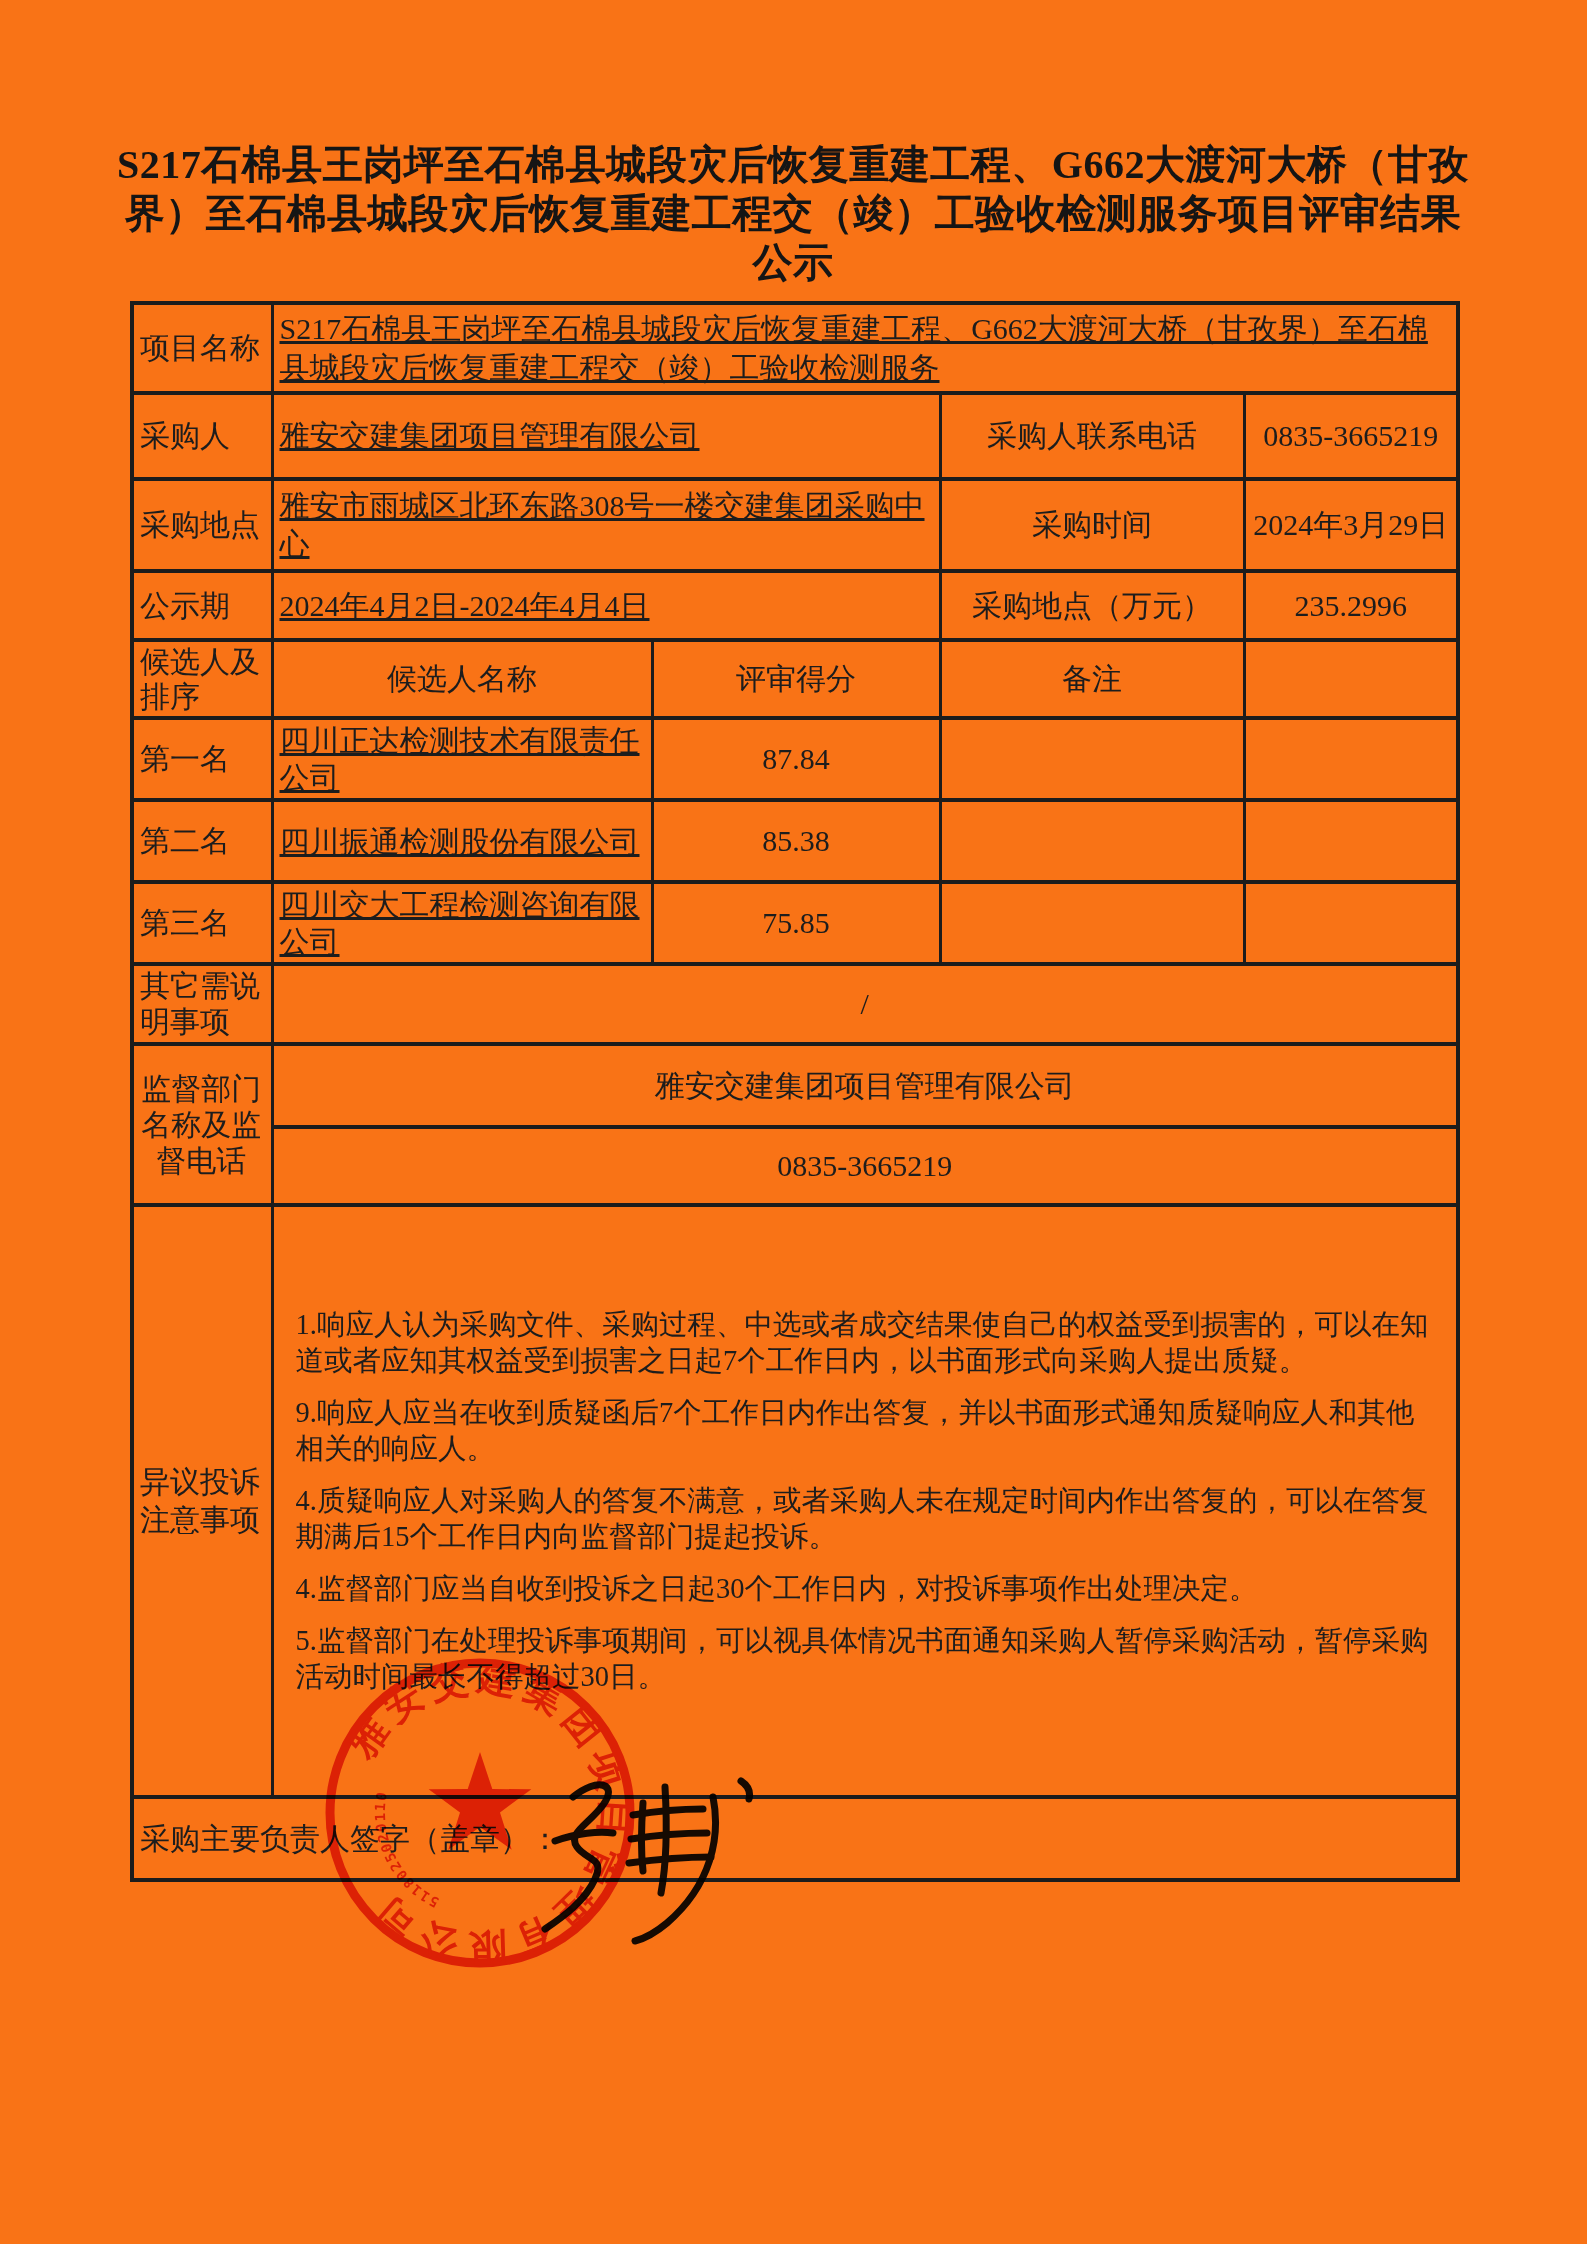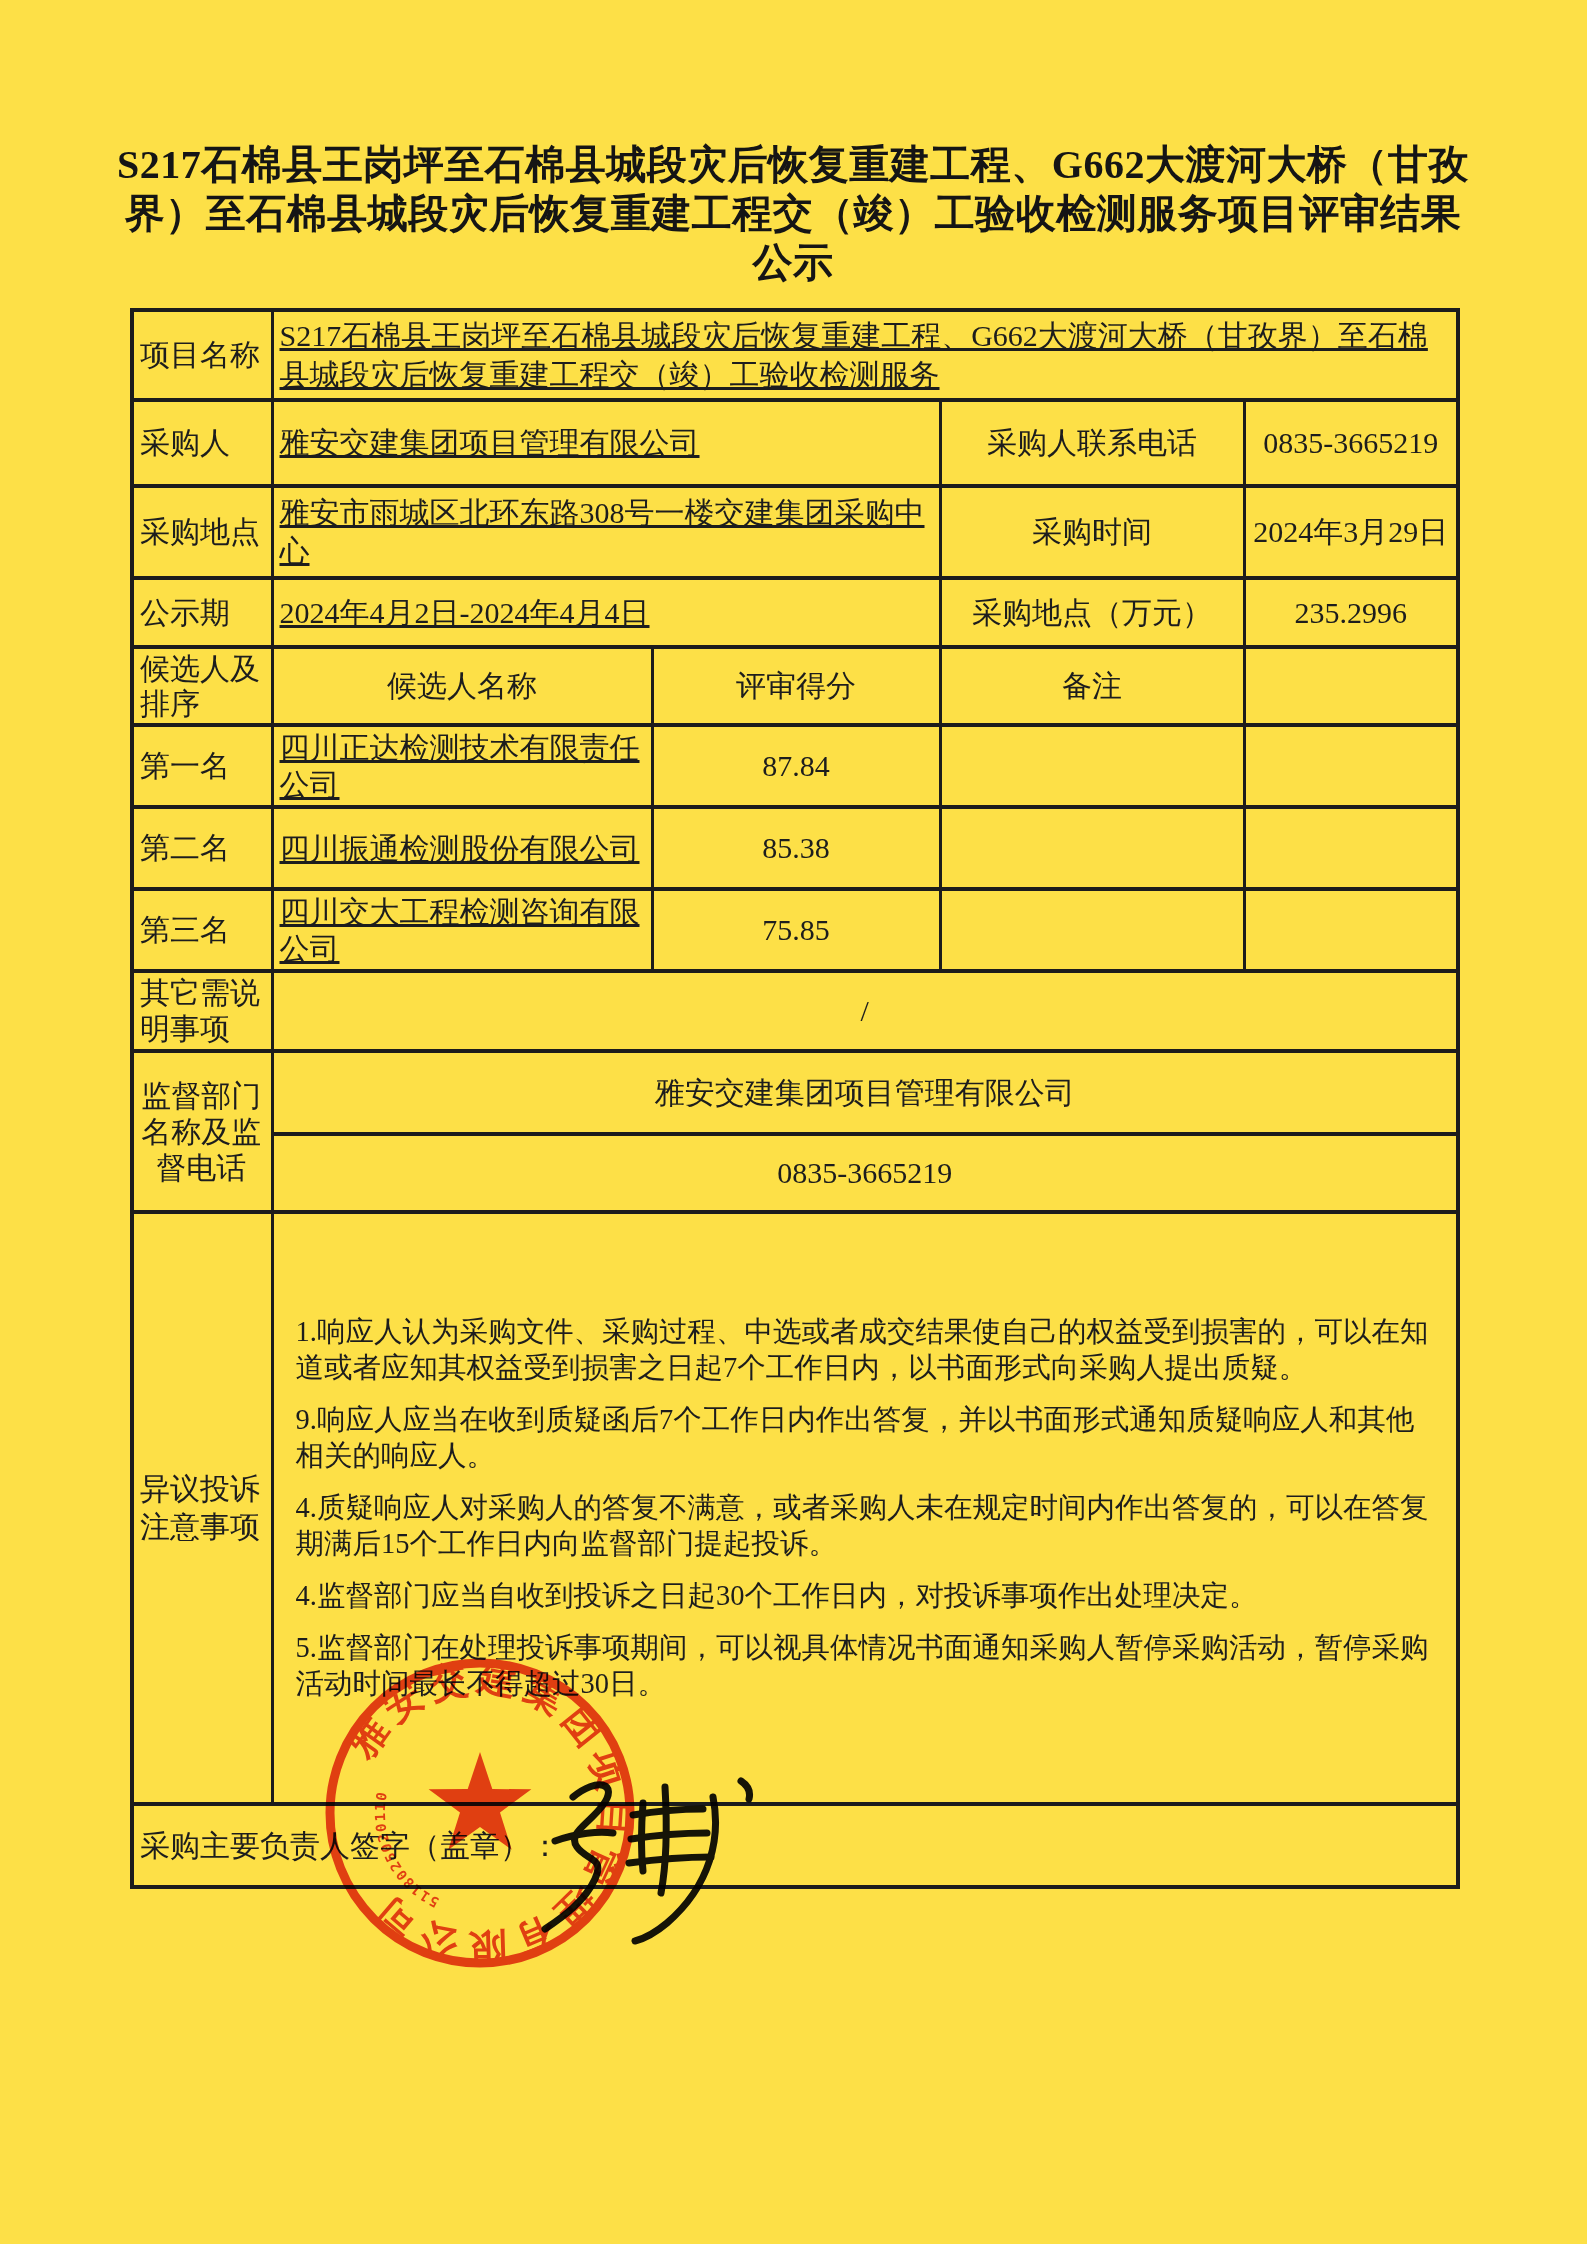--- a/index.html
+++ b/index.html
@@ -2,30 +2,30 @@
 <html lang="zh"><head>
 <meta charset="utf-8">
 <style>
   html,body{margin:0;padding:0;background:#ffffff;}
   body{
     width:1587px;height:2244px;position:relative;
     font-family:"Liberation Serif","DejaVu Serif",serif;
     color:#1d1d1d;
     -webkit-font-smoothing:antialiased;
   }
-  .page{position:absolute;inset:0;background:#fde047;overflow:hidden;}
+  .page{position:absolute;inset:0;background:#f97316;overflow:hidden;}
 
   .doc-title{
     position:absolute;left:112px;top:140px;width:1362px;
     text-align:center;font-size:40px;font-weight:700;line-height:49px;
     letter-spacing:0.5px;color:#151515;
   }
 
   table.main{
-    position:absolute;left:130px;top:308px;width:1326px;
+    position:absolute;left:130px;top:301px;width:1326px;
     border-collapse:collapse;table-layout:fixed;
     font-size:30px;color:#1d1d1d;padding-left:48px;
   }
   table.main{border:4px solid #1c1c1c;}
   table.main td{
     border:3px solid #1c1c1c;
     border-top-width:4px;border-bottom-width:4px;
     vertical-align:middle;
     padding:2px 6px;
     line-height:38px;

